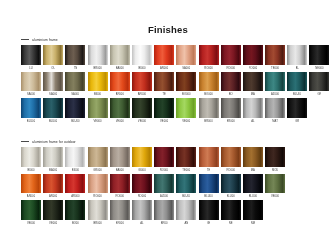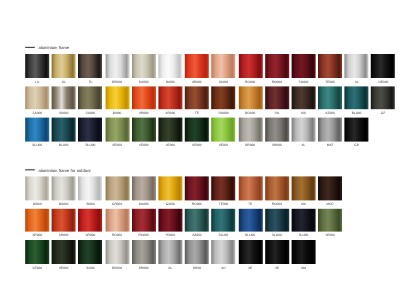--- a/index.html
+++ b/index.html
@@ -59,20 +59,21 @@
     overflow:hidden;
   }
   .cell.empty .sw{background:transparent;}
   .cell.empty .code{visibility:hidden;}
 </style>
 </head>
 <body>
 
 <div class="page">
 
+  <div class="title">Finishes</div>
 
   <div class="group" id="group-0" style="top:36px;">
     <div class="group-head">
       <span class="rule"></span>
       <span class="group-label">aluminium frame</span>
     </div>
     <div class="rows">
         <div class="row">
           <div class="cell">
             <span class="sw" style="background: linear-gradient(90deg, rgb(15, 15, 15) 0%, rgb(58, 58, 58) 18%, rgb(92, 92, 92) 42%, rgb(58, 58, 58) 62%, rgb(15, 15, 15) 88%, rgb(58, 58, 58) 100%);"></span>

